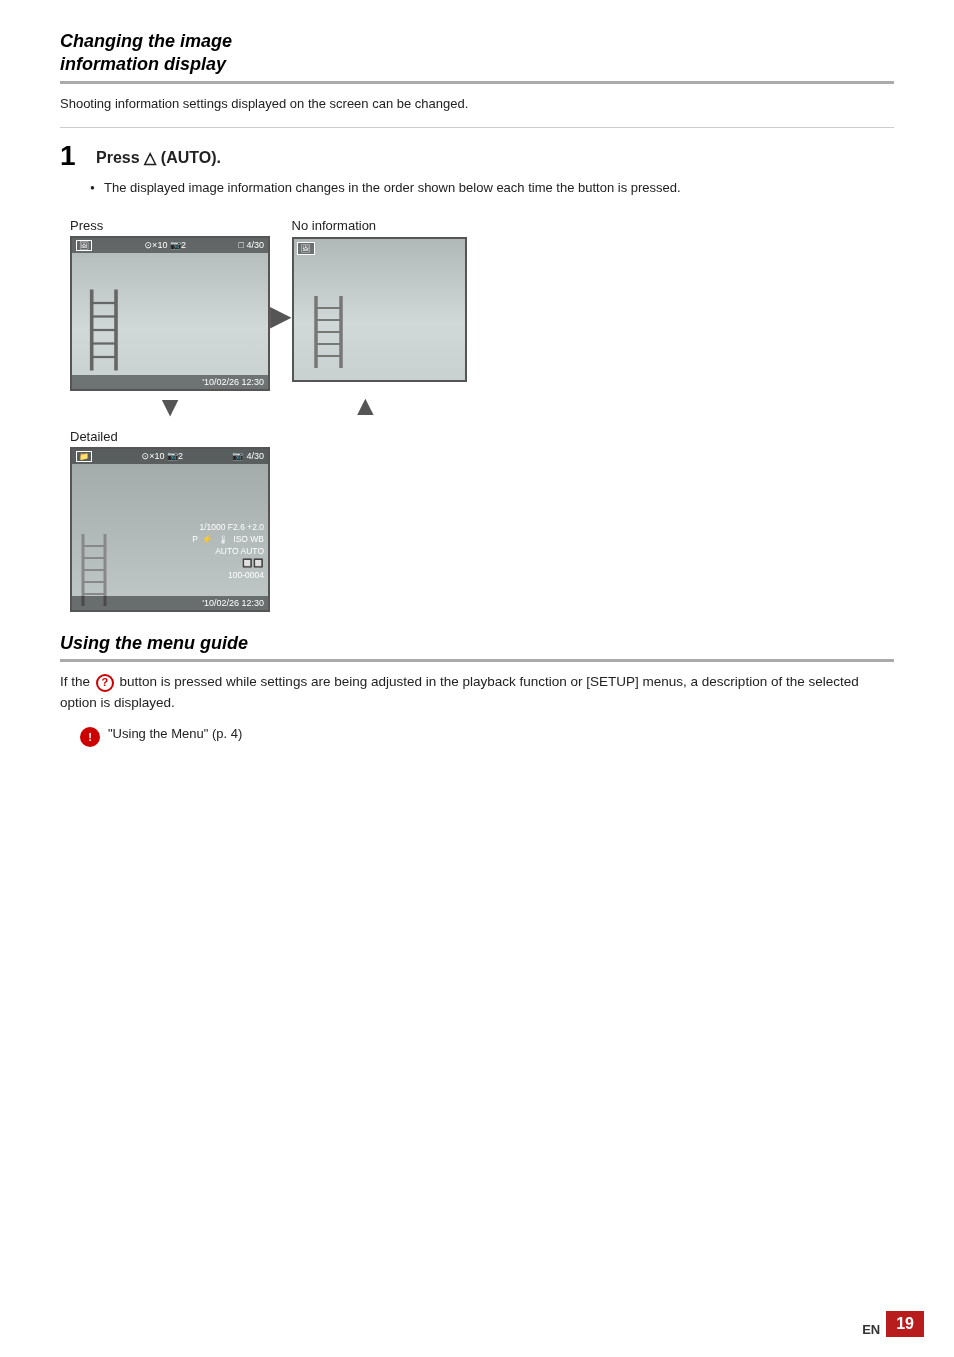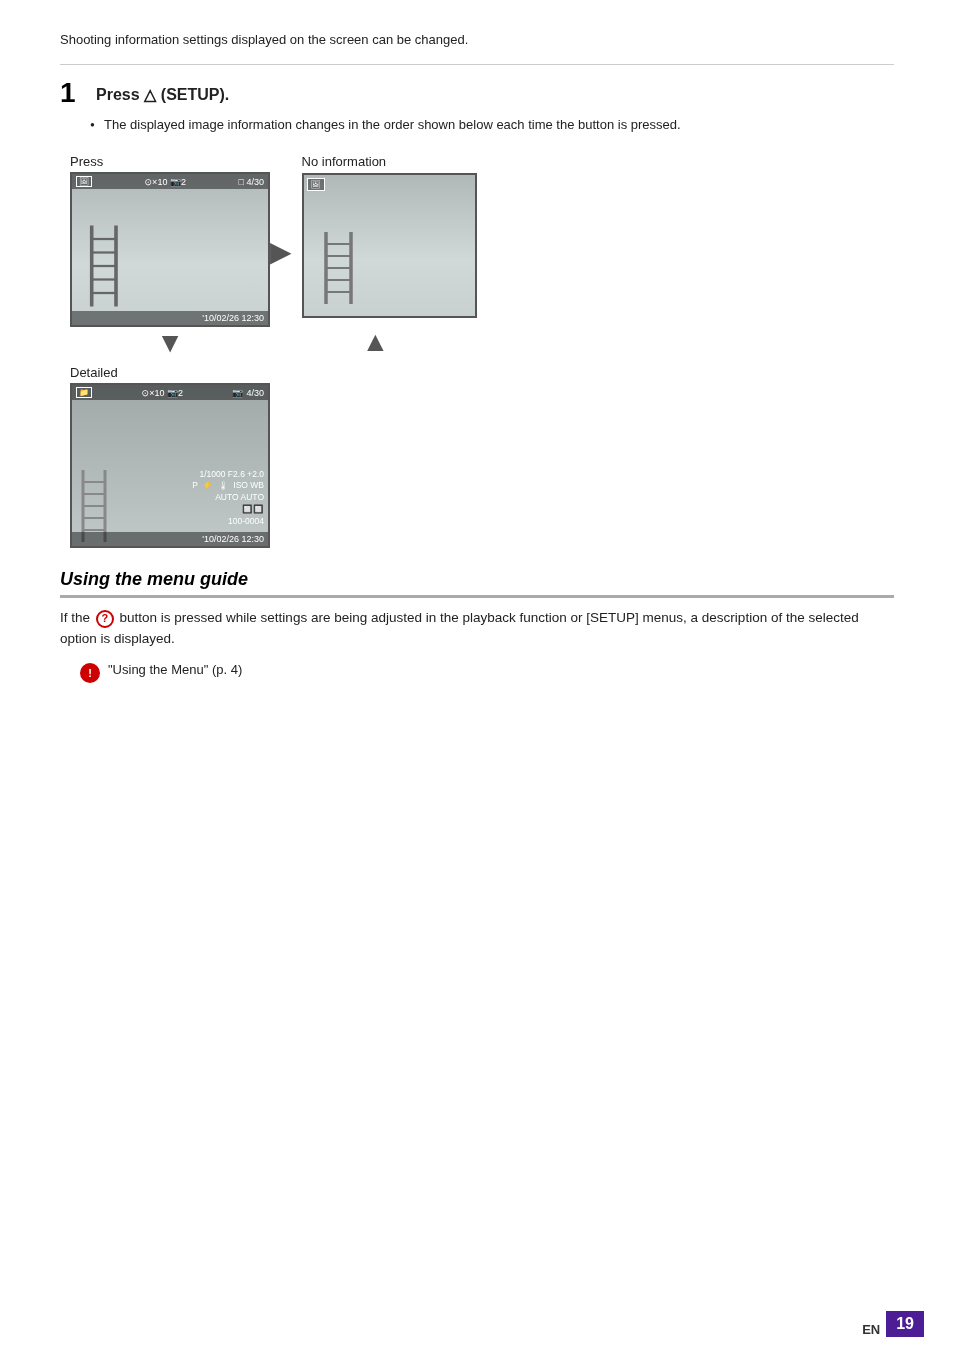--- a/index.html
+++ b/index.html
@@ -196,36 +196,35 @@
       text-align: center;
       line-height: 1;
       margin: 2px 0;
     }
 
     
     .right-screens {
       display: flex;
       flex-direction: column;
       align-items: flex-start;
-      margin-left: 10px;
     }
 
     .right-screens .screen-label {
       margin-bottom: 4px;
     }
 
     
     .detail-row {
       color: #fff;
       font-size: 8.5px;
       line-height: 1.4;
     }
     .detail-info-area {
       position: absolute;
-      bottom: 18px;
+      bottom: 28px;
       right: 4px;
       text-align: right;
     }
 
     
     .menu-guide-section {
     }
 
     .menu-guide-body {
       font-size: 13.5px;
@@ -270,21 +269,21 @@
       display: flex;
       align-items: flex-end;
       gap: 6px;
     }
     .page-en {
       font-size: 13px;
       font-weight: bold;
       color: #333;
     }
     .page-num-box {
-      background: #4c1d95;
+      background: #b91c1c;
       color: #fff;
       font-size: 16px;
       font-weight: bold;
       padding: 4px 10px;
     }
 
     
     .tbar-left { display: flex; gap: 4px; align-items: center; }
     .tbar-right { display: flex; gap: 4px; align-items: center; }
 
@@ -293,29 +292,32 @@
     }
     .screen-bg-dark {
       background: linear-gradient(180deg, #a0a8a8 0%, #c0c8c8 100%);
     }
   </style>
 </head>
 <body>
 
 <div class="page-container">
 
+  <div class="section-heading">
+    <h2><span>Changing the image</span><br><span>information display</span></h2>
+  </div>
 
   <p class="intro-text">Shooting information settings displayed on the screen can be changed.</p>
 
   <hr class="divider">
 
   <div class="step-row">
     <div class="step-number">1</div>
     <div class="step-title">
-      <span>Press </span><span>△</span><span> (SETUP).</span>
+      <span>Press </span><span>△</span><span> (AUTO).</span>
     </div>
   </div>
 
   <ul class="bullet-list">
     <li>The displayed image information changes in the order shown below each time the button is pressed.</li>
   </ul>
 
   <div class="screens-area">
 
     <div class="left-screens">

